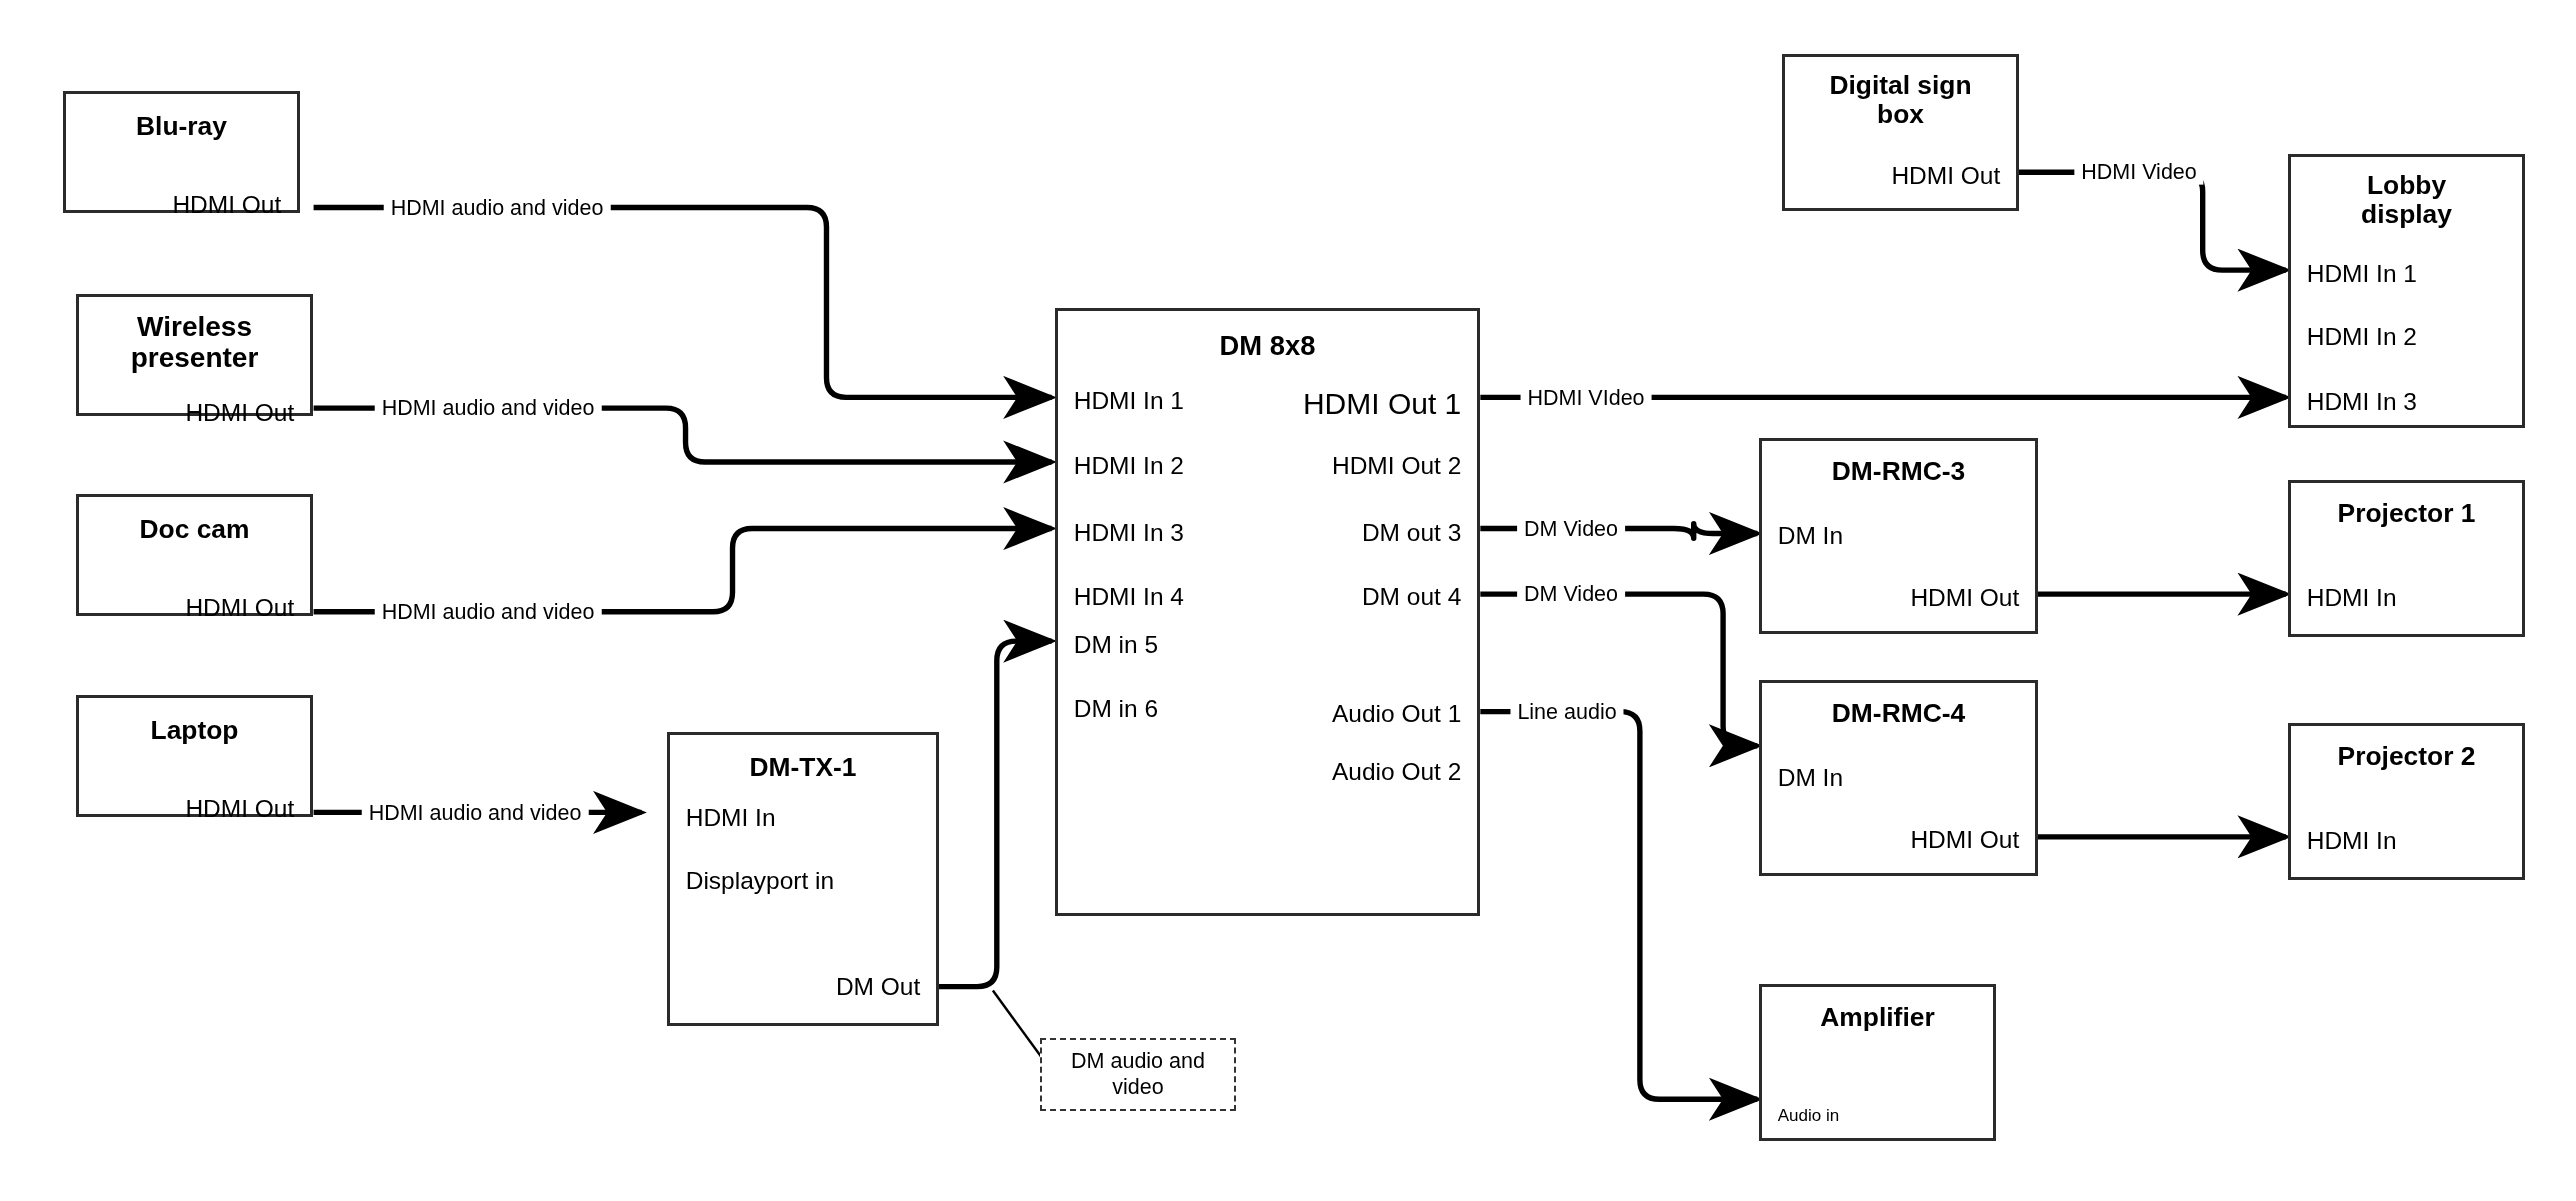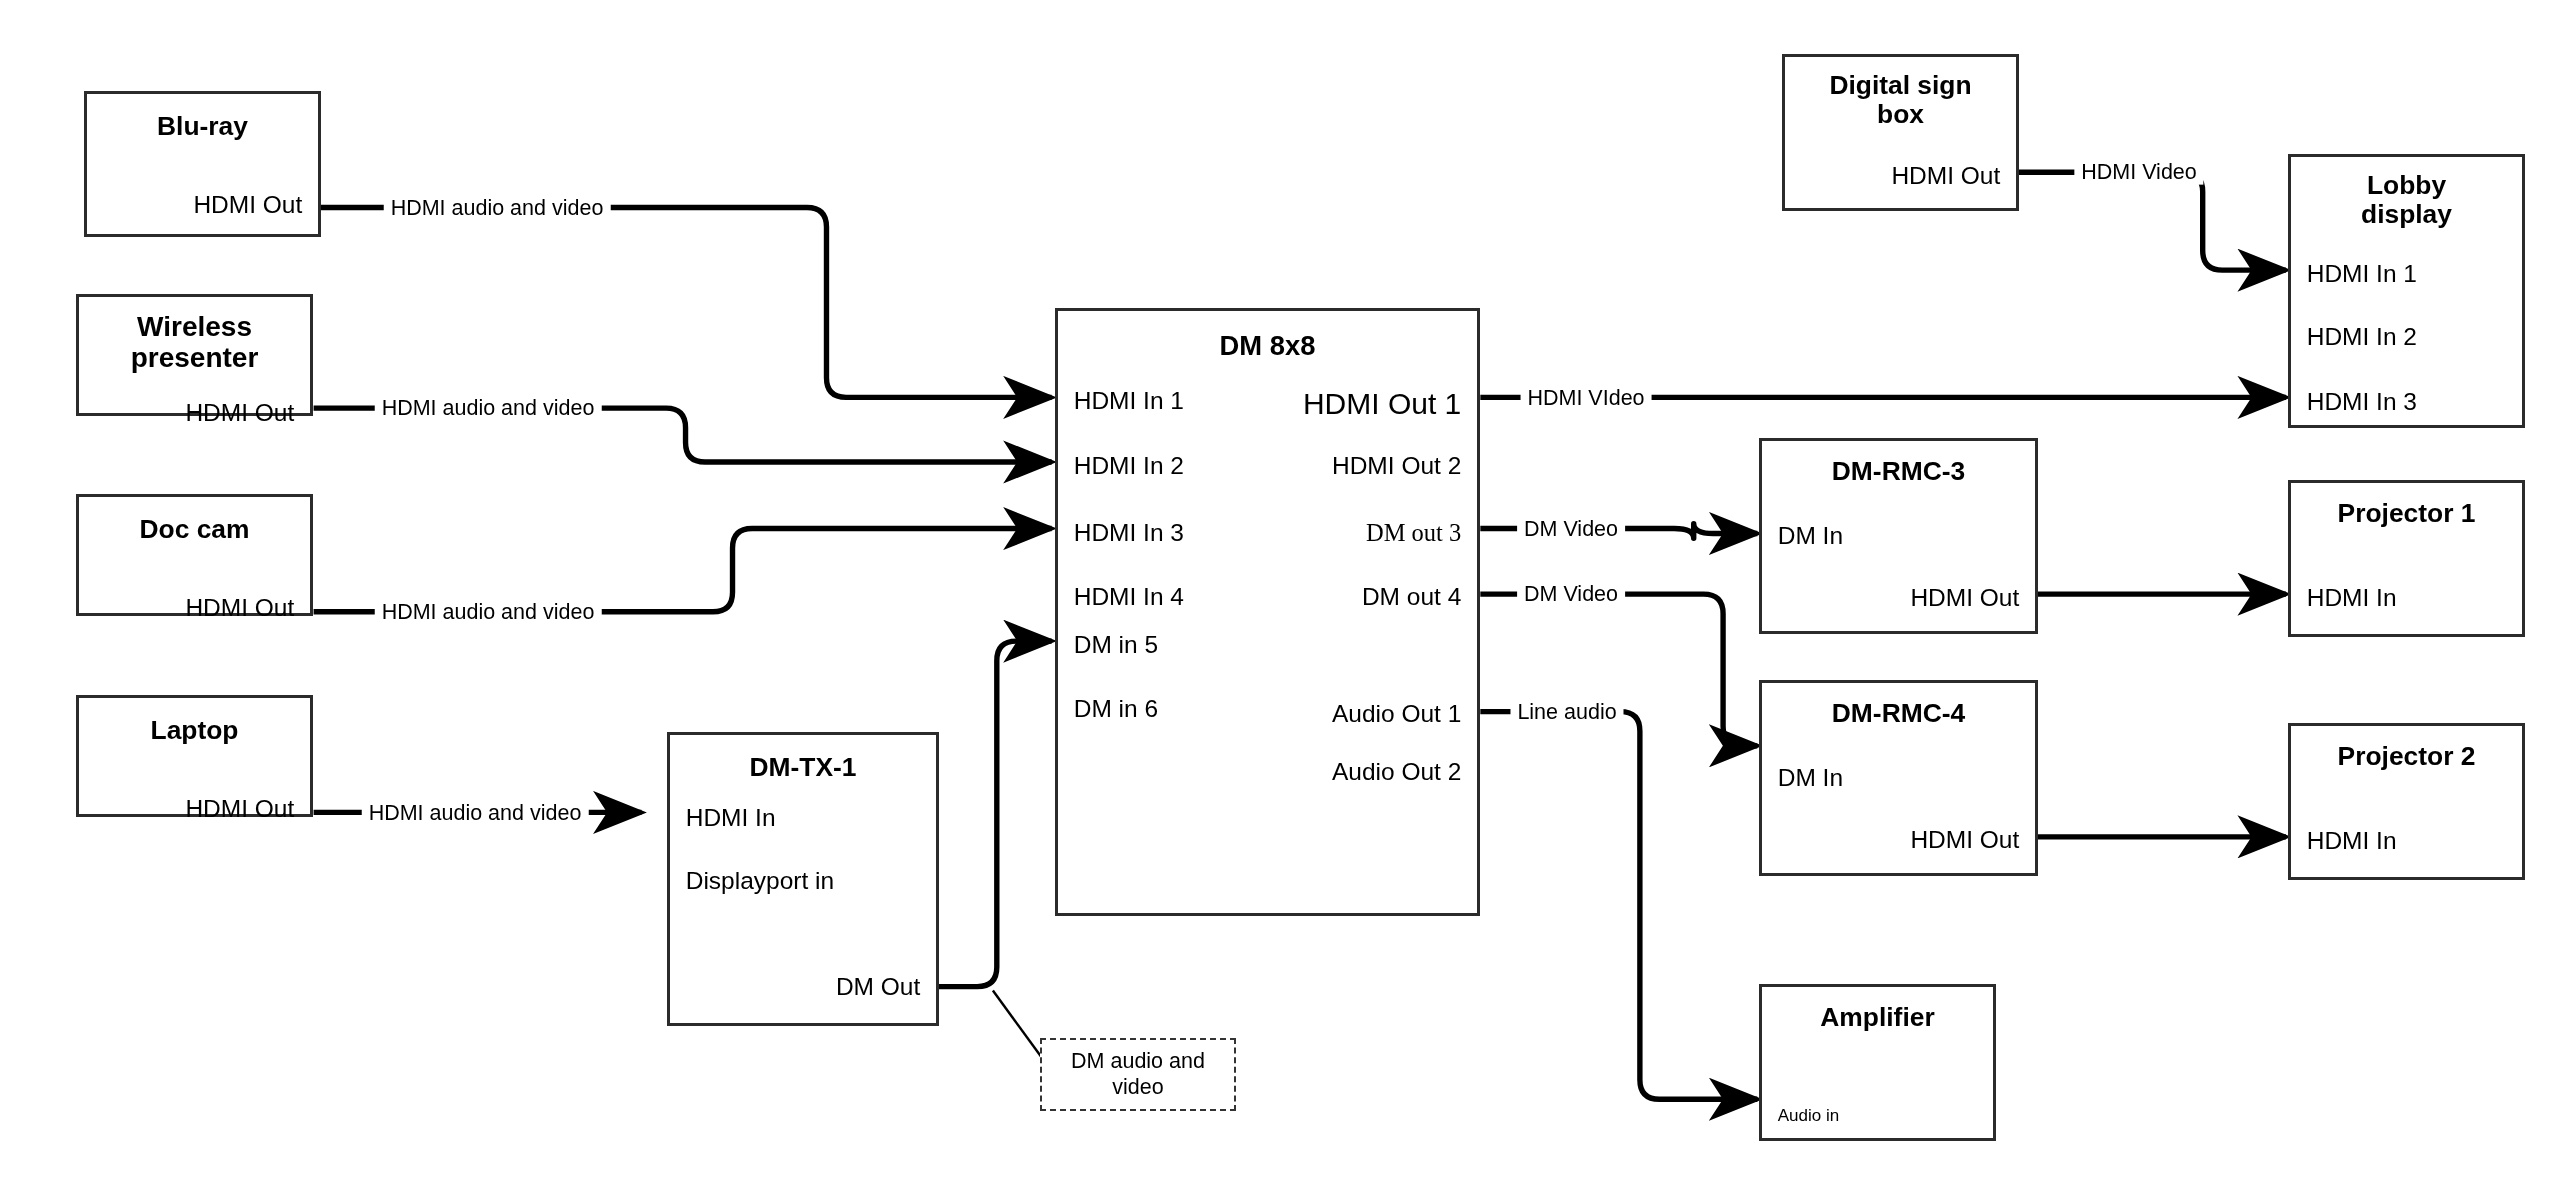--- a/index.html
+++ b/index.html
@@ -59,21 +59,21 @@
       <path d="M1512,607 L1740,607 Q1760,607 1760,627 L1760,742 Q1760,762 1780,762 L1795,762" marker-end="url(#ar)"></path>
 
       <path d="M1512,727 L1655,727 Q1675,727 1675,747 L1675,1103 Q1675,1123 1695,1123 L1795,1123" marker-end="url(#ar)"></path>
 
       <path d="M2080,607 L2335,607" marker-end="url(#ar)"></path>
 
       <path d="M2080,855 L2335,855" marker-end="url(#ar)"></path>
     </g>
   </svg>
 
-  <div class="node" style="left:84px;top:91px;width:237px;height:146px;">
+  <div class="node" style="left:63px;top:91px;width:237px;height:122px;">
     <div class="title" style="top:17.6px;font-size:26.4px;">Blu-ray</div>
     <div class="port r" style="top:97px;font-size:24.5px;">HDMI Out</div>
   </div>
 
   <div class="node" style="left:76px;top:294px;width:237px;height:122px;">
     <div class="title" style="top:13.7px;font-size:28px;white-space:pre-line;">Wireless
 presenter</div>
     <div class="port r" style="top:102px;font-size:24.5px;">HDMI Out</div>
   </div>
 
@@ -99,21 +99,21 @@
 
     <div class="port l" style="top:76px;font-size:24.5px;">HDMI In 1</div>
     <div class="port l" style="top:141px;font-size:24.5px;">HDMI In 2</div>
     <div class="port l" style="top:208px;font-size:24.5px;">HDMI In 3</div>
     <div class="port l" style="top:272px;font-size:24.5px;">HDMI In 4</div>
     <div class="port l" style="top:320px;font-size:24.5px;">DM in 5</div>
     <div class="port l" style="top:384px;font-size:24.5px;">DM in 6</div>
 
     <div class="port r" style="top:76px;font-size:30px;">HDMI Out 1</div>
     <div class="port r" style="top:141px;font-size:24.5px;">HDMI Out 2</div>
-    <div class="port r" style="top:208px;font-size:24.5px;font-family:Liberation Serif, serif;">DM out 3</div>
+    <div class="port r" style="top:208px;font-size:24.5px;">DM out 3</div>
     <div class="port r" style="top:272px;font-size:24.5px;">DM out 4</div>
     <div class="port r" style="top:389px;font-size:24.5px;">Audio Out 1</div>
     <div class="port r" style="top:447px;font-size:24.5px;">Audio Out 2</div>
   </div>
 
   <div class="node" style="left:1782px;top:54px;width:237px;height:157px;">
     <div class="title" style="top:13.7px;font-size:26.4px;white-space:pre-line;">Digital sign
 box</div>
     <div class="port r" style="top:105px;font-size:24.5px;">HDMI Out</div>
   </div>

